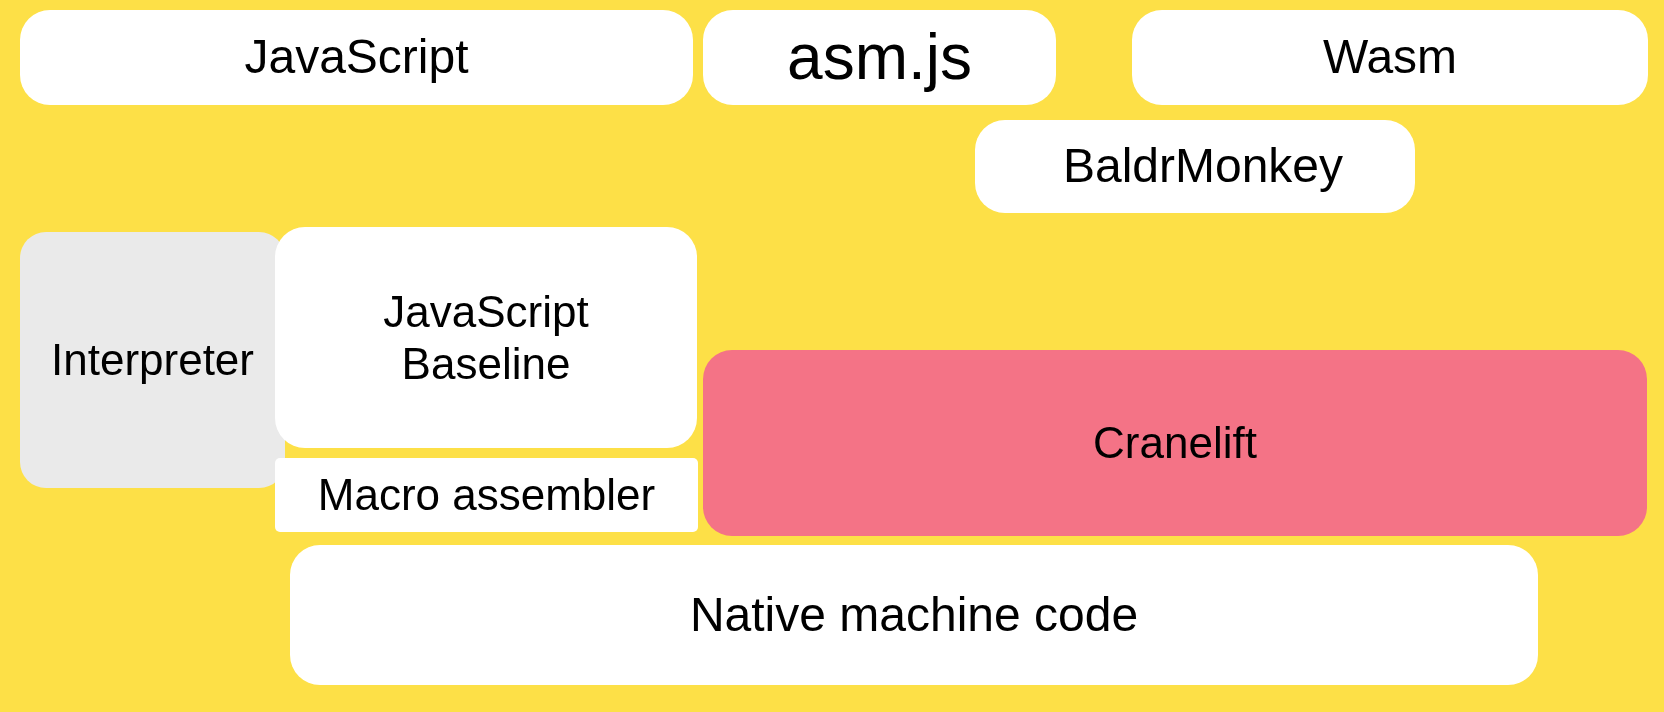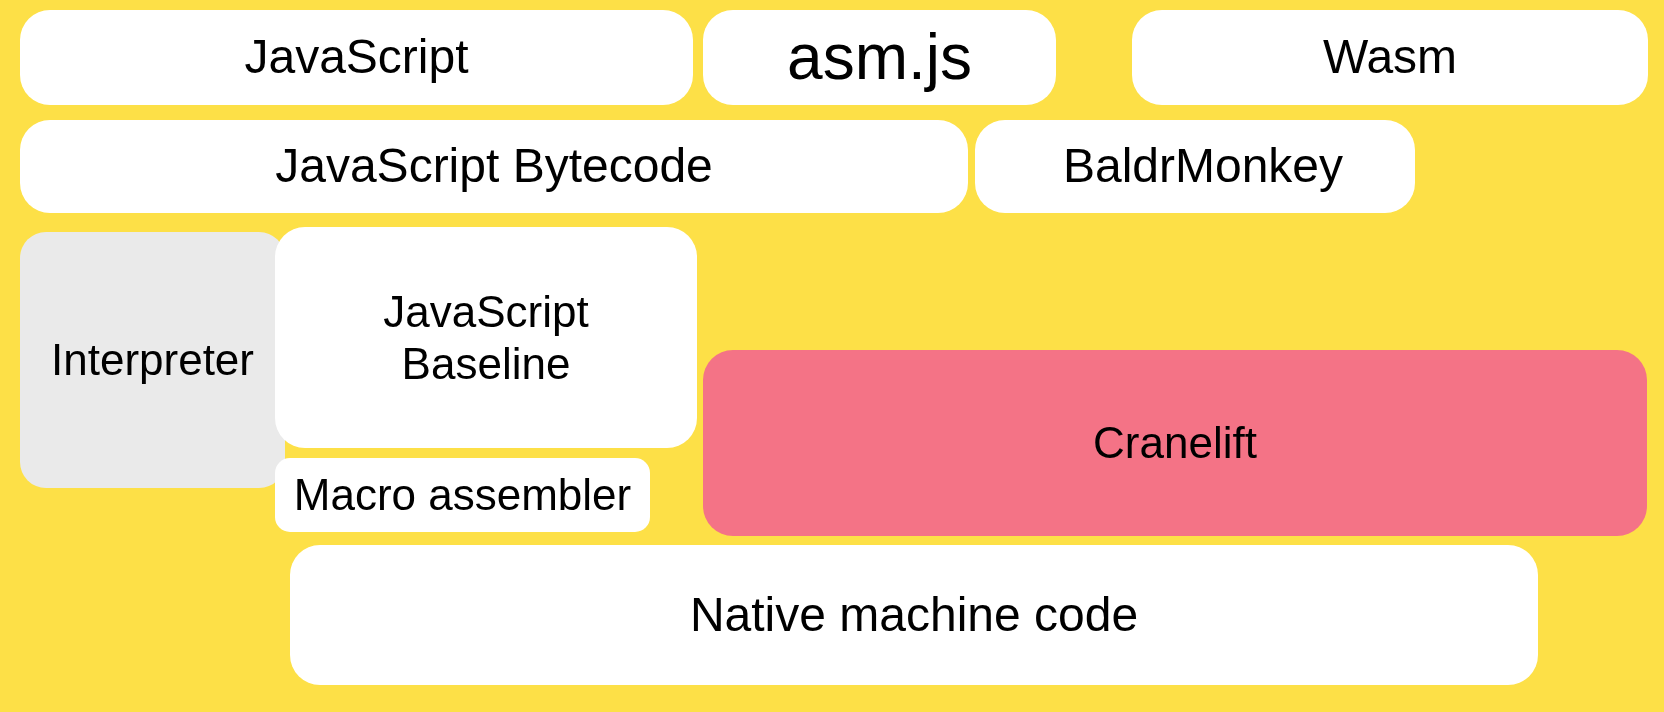--- a/index.html
+++ b/index.html
@@ -41,21 +41,21 @@
   #n-asmjs           { left: 703px;  top: 10px;  width: 353px; height: 95px;  font-size: 64px; }
   #n-wasm            { left: 1132px; top: 10px;  width: 516px; height: 95px;  font-size: 48px; }
 
   
   #n-js-bytecode     { left: 20px;   top: 120px; width: 948px; height: 93px;  font-size: 48px; }
   #n-baldrmonkey     { left: 975px;  top: 120px; width: 440px; height: 93px;  font-size: 48px; }
 
   
   #n-interpreter     { left: 20px;   top: 232px; width: 265px; height: 256px; font-size: 44px; border-radius: 26px; }
   #n-js-baseline     { left: 275px;  top: 227px; width: 422px; height: 221px; font-size: 44px; }
-  #n-macro-assembler { left: 275px;  top: 458px; width: 375px; height: 74px;  font-size: 44px; border-radius: 15px; }
+  #n-macro-assembler { left: 275px;  top: 458px; width: 423px; height: 74px;  font-size: 44px; border-radius: 5px; }
   #n-ion-mir         { left: 703px;  top: 227px; width: 419px; height: 118px; font-size: 44px; }
   #n-cranelift       { left: 703px;  top: 350px; width: 944px; height: 186px; font-size: 44px; }
 
   
   #n-native-code     { left: 290px;  top: 545px; width: 1248px; height: 140px; font-size: 48px; }
 </style>
 </head>
 <body>
 
 <div id="diagram" style="background: #fde047;">
@@ -65,43 +65,40 @@
   </div>
 
   <div class="node" id="n-asmjs" style="background: rgb(255, 255, 255); color: rgb(0, 0, 0);">
     <span class="label">asm.js</span>
   </div>
 
   <div class="node" id="n-wasm" style="background: rgb(255, 255, 255); color: rgb(0, 0, 0);">
     <span class="label">Wasm</span>
   </div>
 
-  <div class="node" id="n-js-bytecode" style="background: rgb(255, 255, 255); color: rgb(0, 0, 0);">
-    <span class="label">JavaScript Bytecode</span>
-  </div>
 
   <div class="node" id="n-baldrmonkey" style="background: rgb(255, 255, 255); color: rgb(0, 0, 0); padding-left: 16px;">
     <span class="label">BaldrMonkey</span>
   </div>
 
   <div class="node" id="n-interpreter" style="background: rgb(234, 234, 234); color: rgb(0, 0, 0);">
     <span class="label">Interpreter</span>
   </div>
 
   <div class="node" id="n-js-baseline" style="background: rgb(255, 255, 255); color: rgb(0, 0, 0);">
     <span class="label">JavaScript
 Baseline</span>
   </div>
 
   <div class="node" id="n-macro-assembler" style="background: rgb(255, 255, 255); color: rgb(0, 0, 0);">
     <span class="label">Macro assembler</span>
   </div>
 
 
-  <div class="node" id="n-cranelift" style="background: rgb(244, 115, 134); color: rgb(0, 0, 0);">
+  <div class="node" id="n-cranelift" style="background: rgb(244, 115, 134); color: rgb(0, 0, 0); border-radius: 29px;">
     <span class="label">Cranelift</span>
   </div>
 
   <div class="node" id="n-native-code" style="background: rgb(255, 255, 255); color: rgb(0, 0, 0);">
     <span class="label">Native machine code</span>
   </div>
 
 </div>
 
 </body></html>

